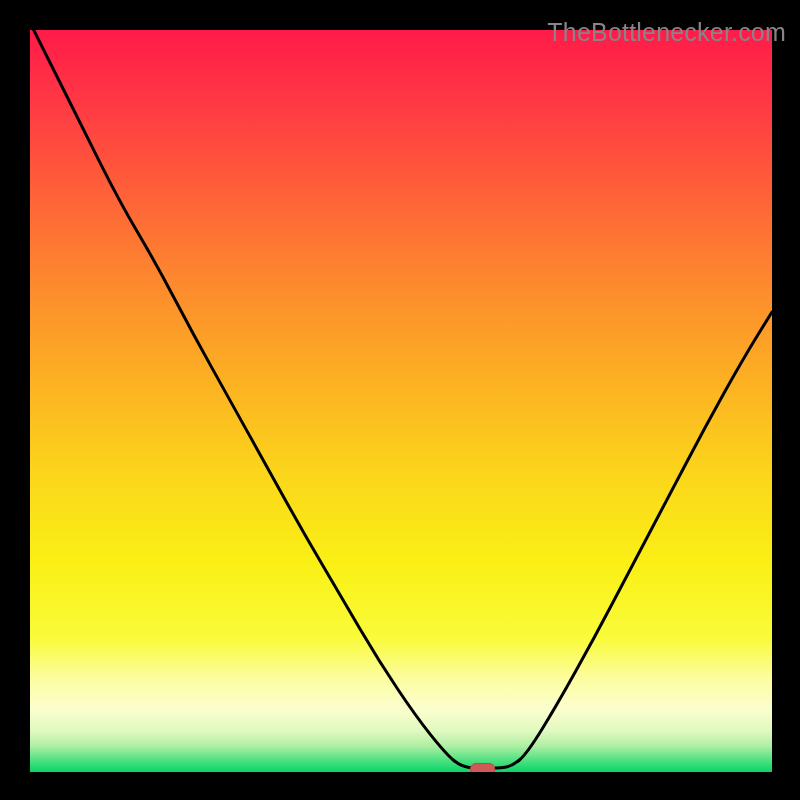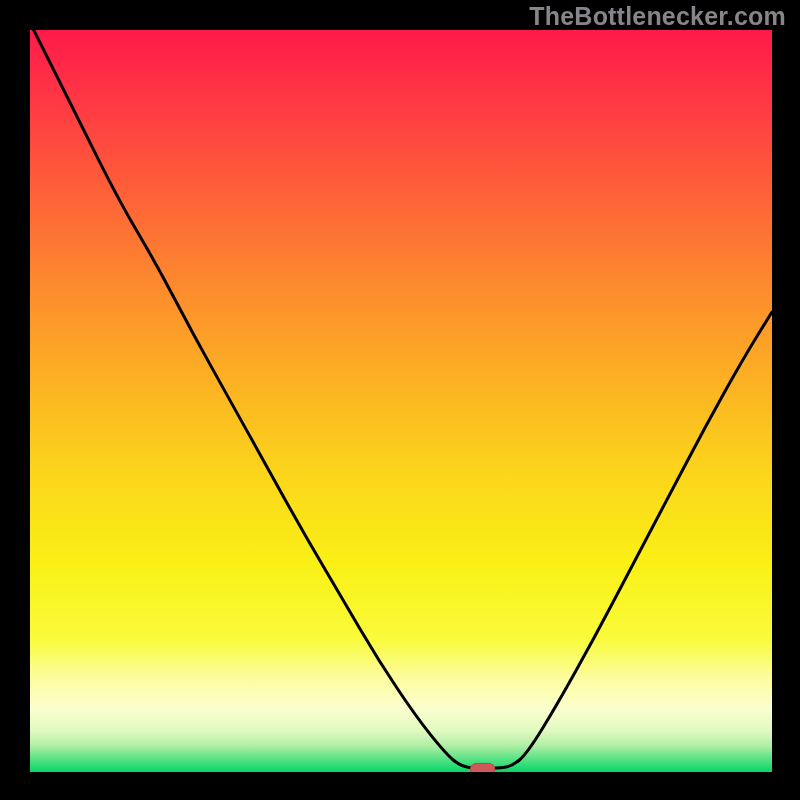--- a/index.html
+++ b/index.html
@@ -11,25 +11,25 @@
     overflow: hidden;
   }
   .container {
     position: relative;
     width: 800px;
     height: 800px;
     background: #000000;
   }
   .watermark {
     position: absolute;
-    top: 2px;
+    top: 18px;
     right: 14px;
     font-family: Arial, Helvetica, sans-serif;
     font-size: 25px;
-    font-weight: 700;
+    font-weight: 400;
     color: #87858a;
     z-index: 10;
     letter-spacing: 0.2px;
   }
   .plot {
     position: absolute;
     left: 30px;
     top: 30px;
     width: 742px;
     height: 742px;

